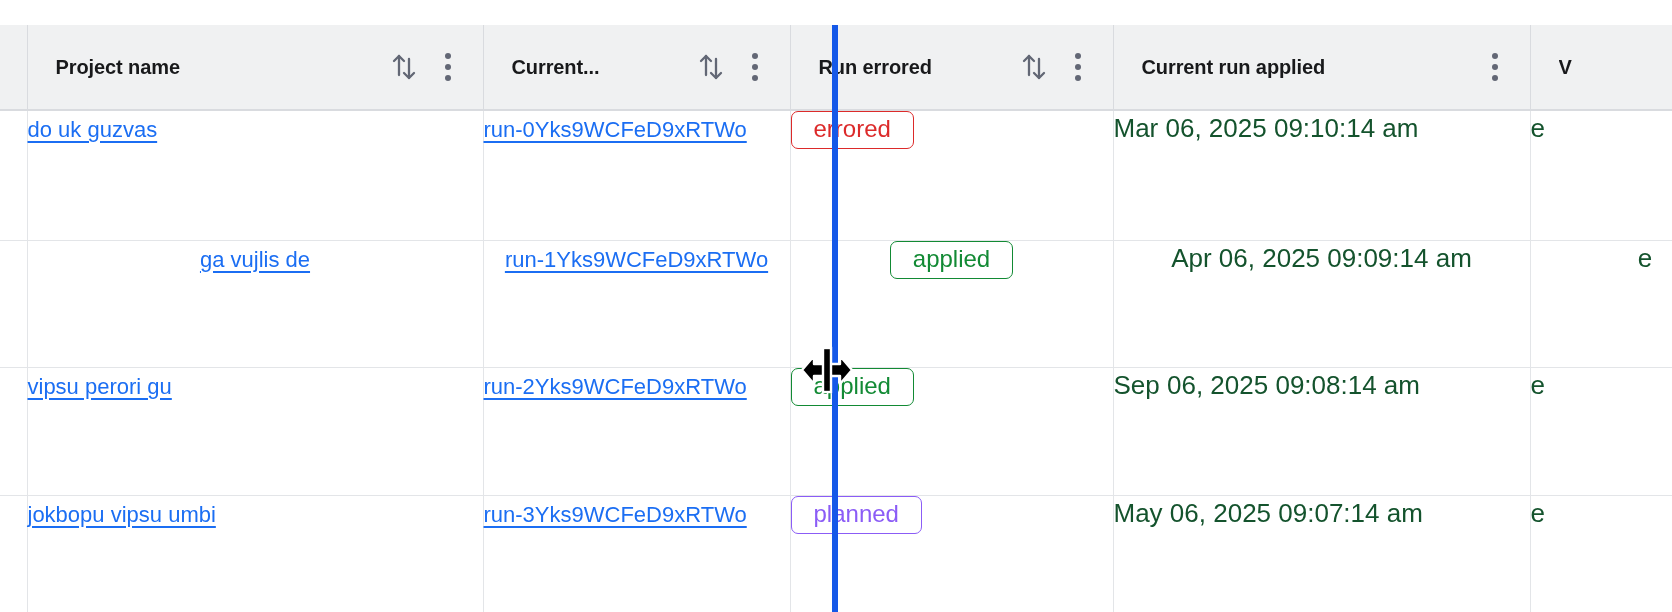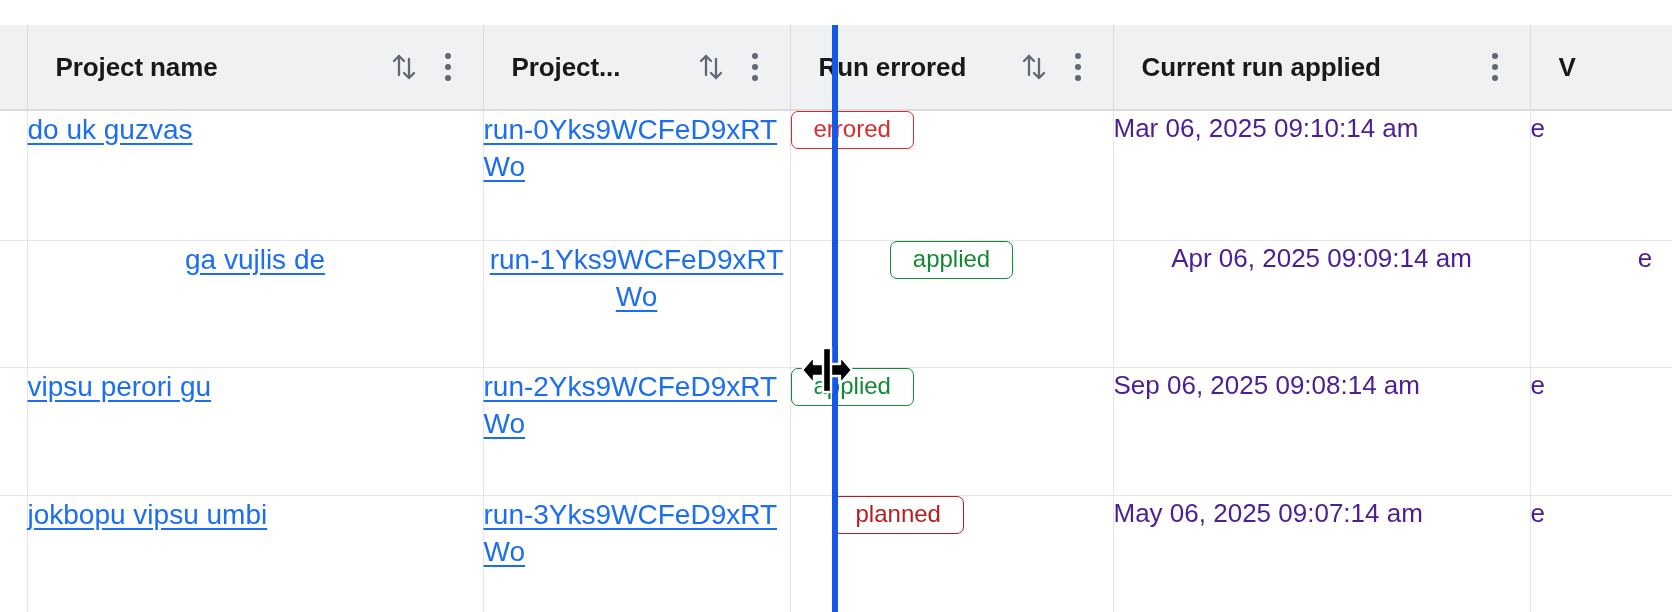--- a/index.html
+++ b/index.html
@@ -31,21 +31,21 @@
     height:85px;
     box-sizing:border-box;
     position:relative;
   }
   .hcell.sel{border-right:1px solid #d9dbdf;}
   .hinner{
     display:flex;align-items:center;height:100%;
     padding:0 22px 0 28px;box-sizing:border-box;gap:0;
   }
   .htitle{
-    font-size:26px;font-weight:700;color:#18191b;letter-spacing:-0.1px;
+    font-size:20px;font-weight:700;color:#18191b;letter-spacing:-0.1px;
     white-space:nowrap;overflow:hidden;text-overflow:ellipsis;
     flex:0 1 auto;
   }
   .hspacer{flex:1 1 auto;min-width:12px;}
   .sorticon{flex:none;width:34px;height:34px;margin-right:14px;display:block;}
   .kebab{
     flex:none;width:26px;height:34px;display:flex;flex-direction:column;
     align-items:center;justify-content:center;gap:5px;
   }
   .kebab i{display:block;width:6px;height:6px;border-radius:50%;background:#626775;}
@@ -60,31 +60,31 @@
     height:128px;
   }
   .bcell.sel{padding:0;}
   .r1 .bcell{height:130px;}
   .r2 .bcell{height:127px;text-align:center;}
   .r3 .bcell{height:128px;}
   .r4 .bcell{height:120px;border-bottom:none;}
 
   a.link{
     color:#1b6ef3;text-decoration:underline;text-underline-offset:4px;
-    font-size:28px;line-height:37px;word-break:break-all;cursor:pointer;
-  }
-  .plain{font-size:26px;color:#4c1d95;line-height:34px;white-space:nowrap;}
+    font-size:22px;line-height:37px;word-break:break-all;cursor:pointer;
+  }
+  .plain{font-size:26px;color:#14532d;line-height:34px;white-space:nowrap;}
 
   .badge{
     display:inline-block;border:1.6px solid currentColor;border-radius:7px;
     padding:5px 22px 7px;font-size:24px;line-height:1;white-space:nowrap;
   }
   .badge.errored{color:#dc2a2a;}
   .badge.applied{color:#128a34;}
-  .badge.planned{color:#b91c1c;margin-left:42px;}
+  .badge.planned{color:#8b5cf6;}
 
   
   .resize-line{
     position:absolute;left:832px;top:25px;width:6px;height:587px;
     background:#1558e8;z-index:30;
   }
   
   .resize-cursor{position:absolute;left:798px;top:342px;width:58px;height:56px;z-index:40;}
 </style>
 </head>
@@ -122,21 +122,21 @@
             <span class="kebab">
               <i></i>
               <i></i>
               <i></i>
             </span>
           </div>
         </th>
 
         <th class="hcell">
           <div class="hinner">
-            <span class="htitle">Project...</span>
+            <span class="htitle">Current...</span>
             <span class="hspacer"></span>
             <svg class="sorticon" viewBox="0 0 34 34">
               <g stroke="#626775" stroke-width="2.3" fill="none" stroke-linecap="round" stroke-linejoin="round">
                 <path d="M12 25 L12 6"></path>
                   <path d="M7 11 L12 6 L17 11"></path>
                 <path d="M22 9 L22 28"></path>
                   <path d="M17 23 L22 28 L27 23"></path>
               </g>
             </svg>
             <span class="kebab">

